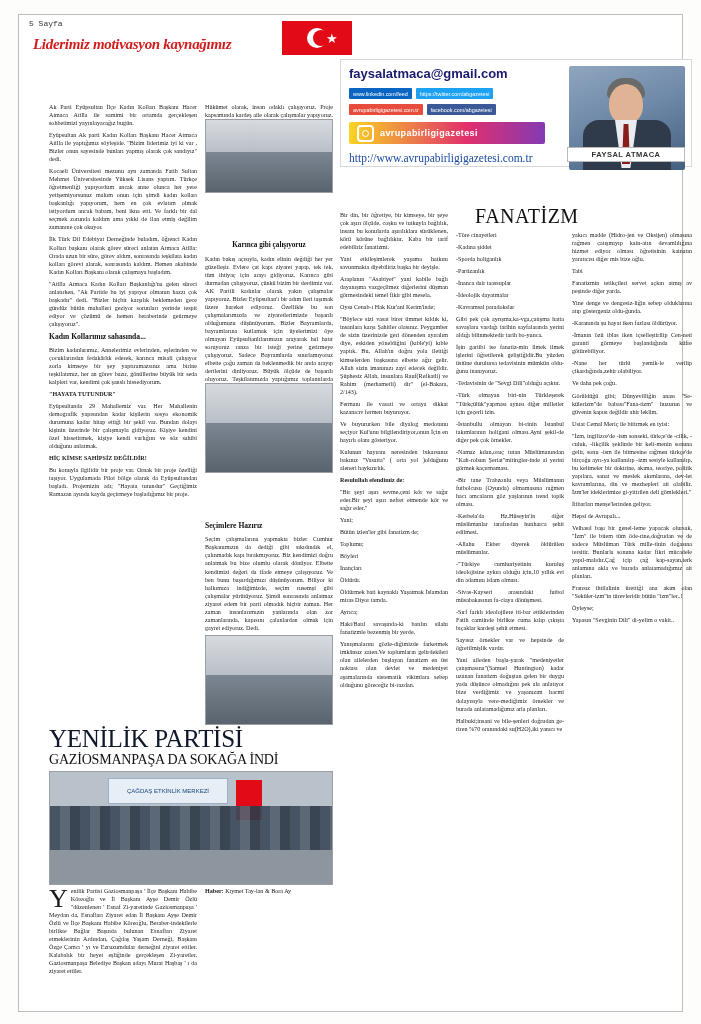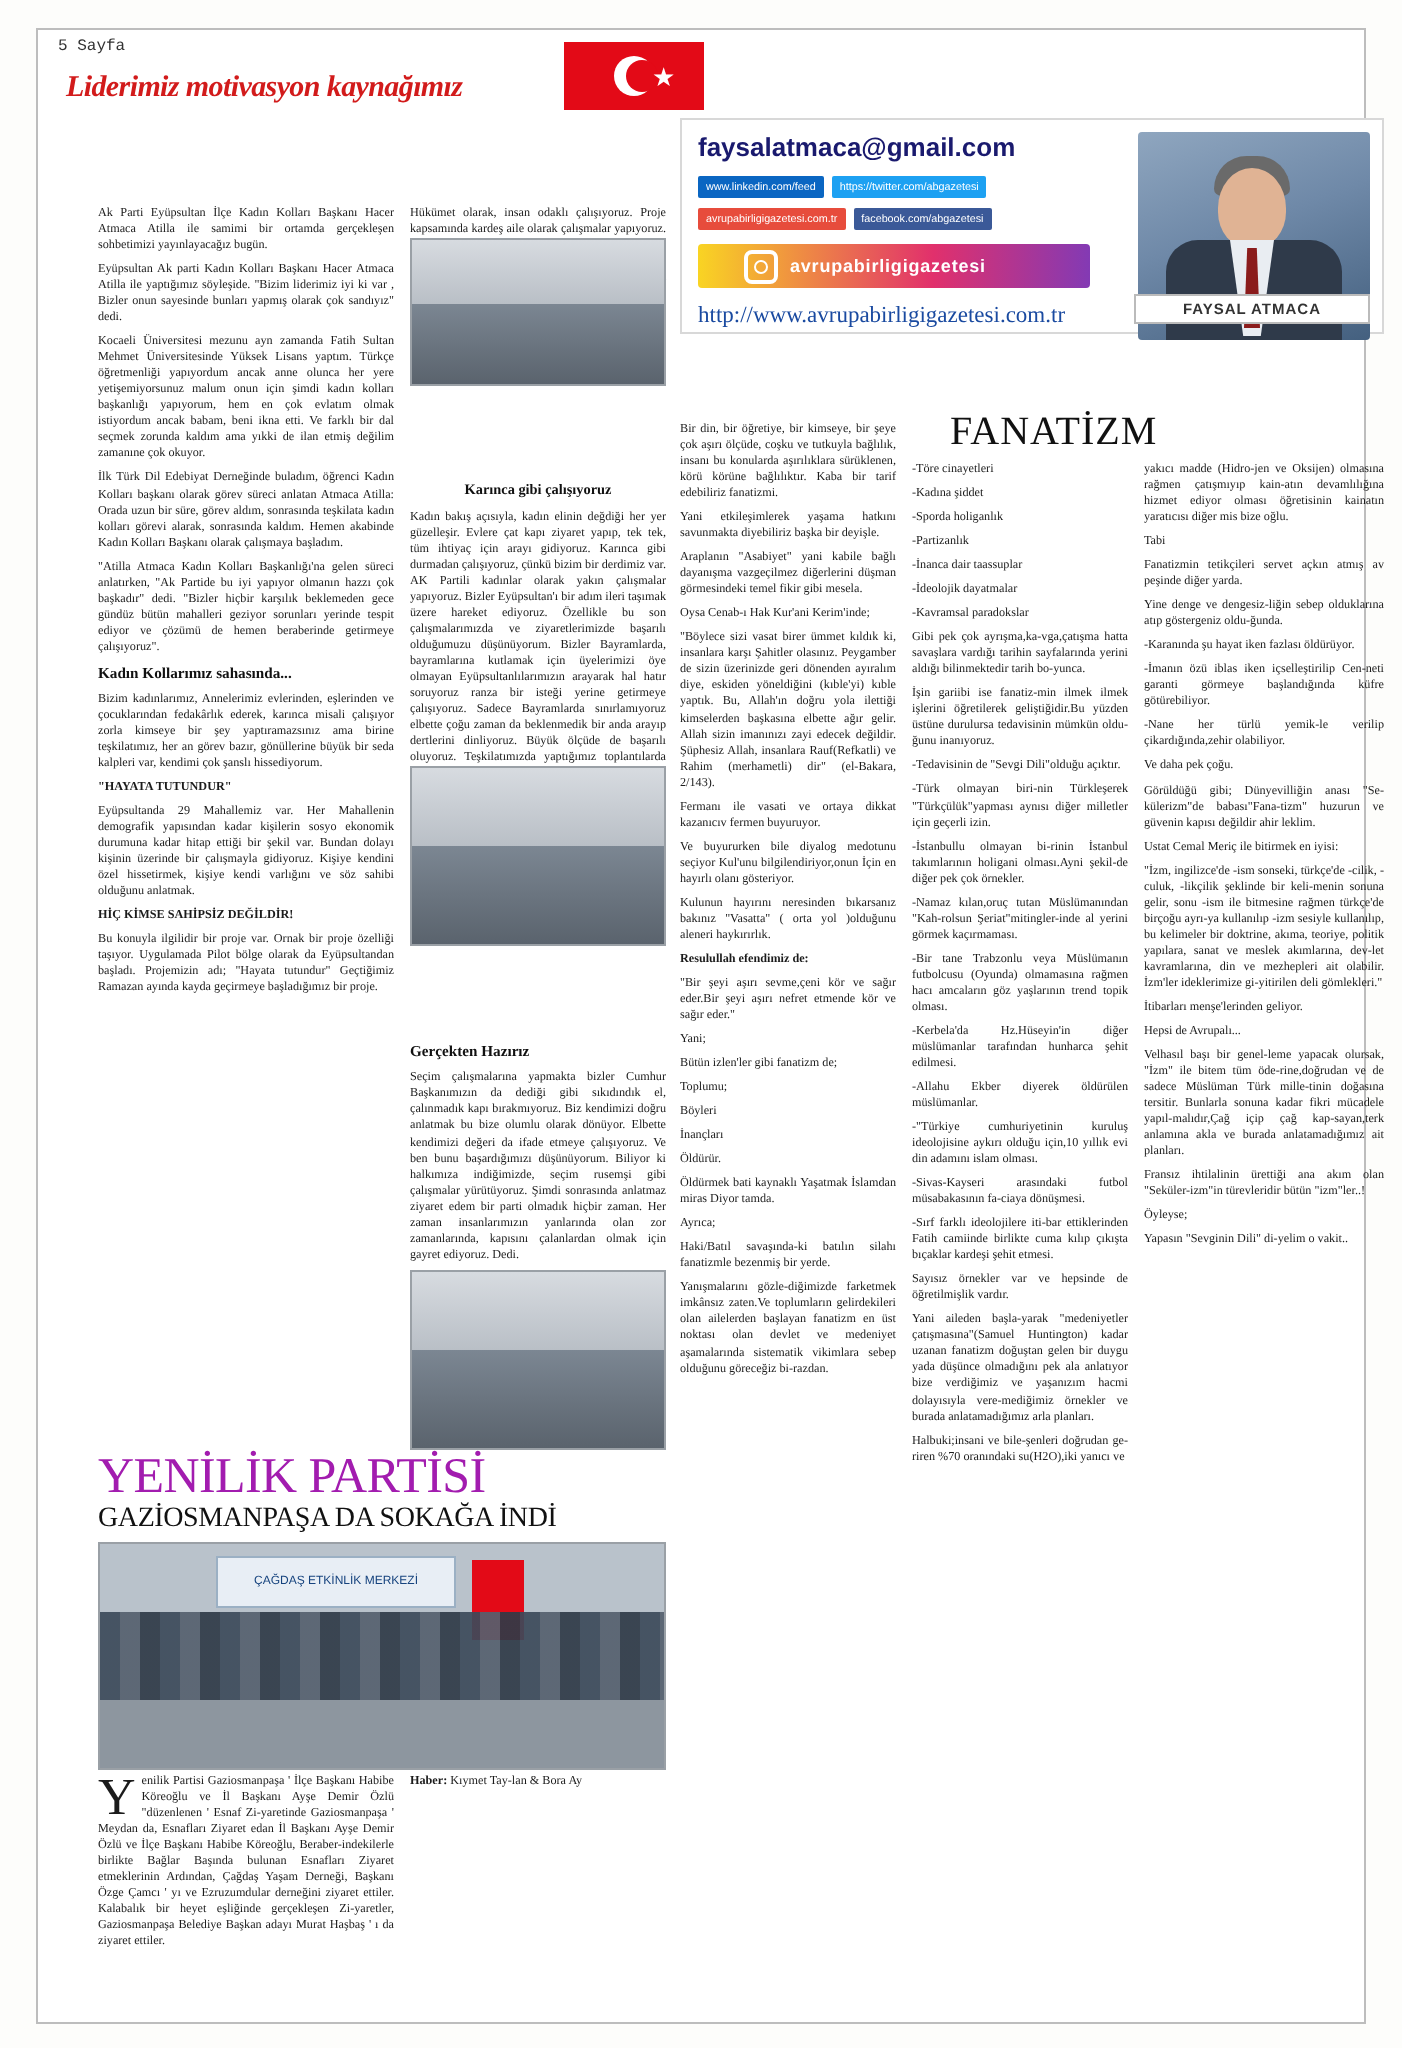--- a/index.html
+++ b/index.html
@@ -82,21 +82,21 @@
     white-space:nowrap;
   }
   .chip-linkedin{background:#0a66c2;}
   .chip-twitter{background:#1da1f2;}
   .chip-web{background:#e74c3c;}
   .chip-fb{background:#3b5998;}
   .row2{position:absolute;left:8px;top:44px;display:flex;gap:4px;}
   .insta-bar{
     position:absolute;left:8px;top:62px;width:196px;height:22px;
     background:linear-gradient(90deg,#f9d423,#e1306c 60%,#833ab4);
-    display:flex;align-items:center;gap:6px;padding-left:23px;
+    display:flex;align-items:center;gap:6px;padding-left:8px;
     box-sizing:border-box;border-radius:2px;
   }
   .insta-glyph{
     width:13px;height:13px;border:2px solid #fff;border-radius:4px;position:relative;flex:none;
   }
   .insta-glyph::after{
     content:"";position:absolute;left:3px;top:3px;width:5px;height:5px;
     border:1.6px solid #fff;border-radius:50%;
   }
   .insta-txt{
@@ -186,21 +186,21 @@
     content:"";position:absolute;left:0;top:0;right:0;height:44%;
     background:linear-gradient(180deg,#d7dbe0,#b9bfc6);
   }
   .p1{position:absolute;left:186px;top:104px;width:126px;height:72px;}
   .p2{position:absolute;left:186px;top:368px;width:126px;height:88px;}
   .p3{position:absolute;left:186px;top:620px;width:126px;height:88px;}
   
   .yp-title{
     position:absolute;left:30px;top:710px;width:282px;
     font-family:"Liberation Serif", serif;
-    font-size:25px;color:#a21caf;letter-spacing:-.3px;
+    font-size:25px;color:#0f172a;letter-spacing:-.3px;
   }
   .yp-sub{
     position:absolute;left:30px;top:737px;width:282px;
     font-family:"Liberation Serif", serif;
     font-size:14px;color:#111;letter-spacing:-.2px;
   }
   .yp-photo{
     position:absolute;left:30px;top:756px;width:282px;height:112px;
     background:#b9c2cb;border:1px solid #9aa0a6;overflow:hidden;
   }
@@ -299,21 +299,21 @@
       <p class="b">HİÇ KİMSE SAHİPSİZ DEĞİLDİR!</p>
       <p>Bu konuyla ilgilidir bir proje var. Ornak bir proje özelliği taşıyor. Uygulamada Pilot bölge olarak da Eyüpsultandan başladı. Projemizin adı; "Hayata tutundur" Geçtiğimiz Ramazan ayında kayda geçirmeye başladığımız bir proje.</p>
     </div>
 
     <div class="col col-2">
       <p>Hükümet olarak, insan odaklı çalışıyoruz. Proje kapsamında kardeş aile olarak çalışmalar yapıyoruz. Gerçekten ihtiyacı olan her türlü hayata tutunması gereken insanlarımız, maddi-manevi her konuda yanlarında olmaya çalışıyoruz. Bu bizim için çok önemli, bizlerin yetişemediğimiz yerlere gidiyoruz. Bizler birisi mutlaka ailelerimize dokunuyoruz.</p>
       <div style="height:78px"></div>
       <p class="sub-h-c b">Karınca gibi çalışıyoruz</p>
       <p>Kadın bakış açısıyla, kadın elinin değdiği her yer güzelleşir. Evlere çat kapı ziyaret yapıp, tek tek, tüm ihtiyaç için arayı gidiyoruz. Karınca gibi durmadan çalışıyoruz, çünkü bizim bir derdimiz var. AK Partili kadınlar olarak yakın çalışmalar yapıyoruz. Bizler Eyüpsultan'ı bir adım ileri taşımak üzere hareket ediyoruz. Özellikle bu son çalışmalarımızda ve ziyaretlerimizde başarılı olduğumuzu düşünüyorum. Bizler Bayramlarda, bayramlarına kutlamak için üyelerimizi öye olmayan Eyüpsultanlılarımızın arayarak hal hatır soruyoruz ranza bir isteği yerine getirmeye çalışıyoruz. Sadece Bayramlarda sınırlamıyoruz elbette çoğu zaman da beklenmedik bir anda arayıp dertlerini dinliyoruz. Büyük ölçüde de başarılı oluyoruz. Teşkilatımızda yaptığımız toplantılarda daha çok ne yapabiliriz neredeki eksik kalıyoruz gibi şekillerde beyin fırtınası da yapan ekibimiz. Mahallede hatta her Sokakta Kentin sorunlarını ve talepleri tek tek listeleyerek çalışma oluyoruz bu anlamda da yol haritamızı çizerek ilerliyoruz.</p>
       <div style="height:94px"></div>
-      <p class="sub-h">Gerçekten Hazırız</p>
+      <p class="sub-h">Seçimlere Hazırız</p>
       <p>Seçim çalışmalarına yapmakta bizler Cumhur Başkanımızın da dediği gibi sıkıdındık el, çalınmadık kapı bırakmıyoruz. Biz kendimizi doğru anlatmak bu bize olumlu olarak dönüyor. Elbette kendimizi değeri da ifade etmeye çalışıyoruz. Ve ben bunu başardığımızı düşünüyorum. Biliyor ki halkımıza indiğimizde, seçim rusemşi gibi çalışmalar yürütüyoruz. Şimdi sonrasında anlatmaz ziyaret edem bir parti olmadık hiçbir zaman. Her zaman insanlarımızın yanlarında olan zor zamanlarında, kapısını çalanlardan olmak için gayret ediyoruz. Dedi.</p>
     </div>
 
     <div class="photo ph-people p1"></div>
     <div class="photo ph-people p2"></div>
     <div class="photo ph-people p3"></div>
 
     <div class="col col-3">
       <p>Bir din, bir öğretiye, bir kimseye, bir şeye çok aşırı ölçüde, coşku ve tutkuyla bağlılık, insanı bu konularda aşırılıklara sürüklenen, körü körüne bağlılıktır. Kaba bir tarif edebiliriz fanatizmi.</p>
       <p>Yani etkileşimlerek yaşama hatkını savunmakta diyebiliriz başka bir deyişle.</p>

